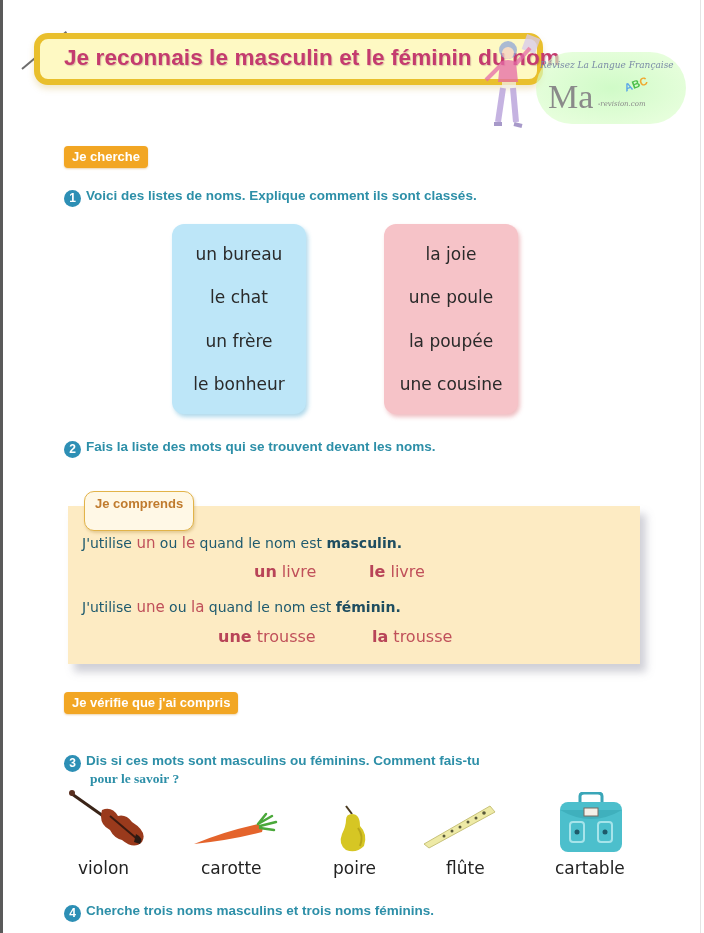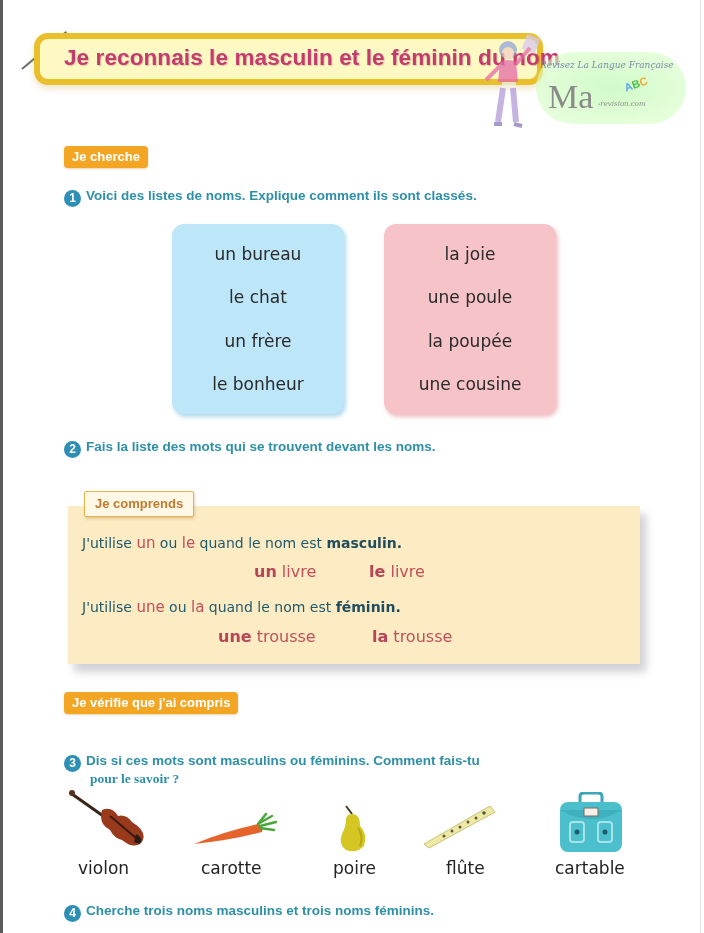--- a/index.html
+++ b/index.html
@@ -74,37 +74,37 @@
       line-height: 17px; margin-right: 5px; vertical-align: -2px;
     }
     .q1 { left: 64px; top: 186px; }
     .q2 { left: 64px; top: 437px; }
     .q3 { left: 64px; top: 751px; }
     .q3-line2 { left: 90px; top: 769px; font-family: Liberation Serif, serif; }
     .q4 { left: 64px; top: 901px; }
 
     
     .card {
-      position: absolute; width: 172px; height: 190px; border-radius: 12px;
+      position: absolute; width: 134px; height: 190px; border-radius: 12px;
       display: flex; flex-direction: column; justify-content: space-around; align-items: center;
       padding: 8px 0;
       font-family: "DejaVu Sans", sans-serif; font-size: 17px; color: #2a2a2a;
     }
     .card-blue { left: 172px; top: 224px; background: #bde6f8; box-shadow: 2px 3px 4px rgba(80,170,210,0.45); }
     .card-pink { left: 384px; top: 224px; background: #f6c3c8; box-shadow: 2px 3px 4px rgba(220,110,120,0.45); }
 
     
     .comprends-box {
       position: absolute; left: 68px; top: 506px; width: 572px; height: 158px;
       background: #fdebc3;
       box-shadow: 6px 8px 8px rgba(120,120,140,0.35);
     }
     .tag-comprends {
-      position: absolute; left: 84px; top: 491px; height: 26px; padding: 0 10px;
-      border: 1.5px solid #e2b349; border-radius: 2px; background: #fff8e6;
+      position: absolute; left: 84px; top: 491px; height: 40px; padding: 0 10px;
+      border: 1.5px solid #e2b349; border-radius: 10px; background: #fff8e6;
       color: #c07b2e; font-family: "Liberation Sans", sans-serif; font-weight: bold;
       font-size: 13px; line-height: 23px; white-space: nowrap;
       box-shadow: 1px 2px 3px rgba(180,140,60,0.35);
     }
     .rule {
       position: absolute; font-family: "DejaVu Sans", sans-serif; font-size: 14px;
       color: #1e5a6e; white-space: nowrap;
     }
     .rule .art { color: #c0505a; font-size: 15px; }
     .rule b { font-weight: bold; color: #1e4d60; }

